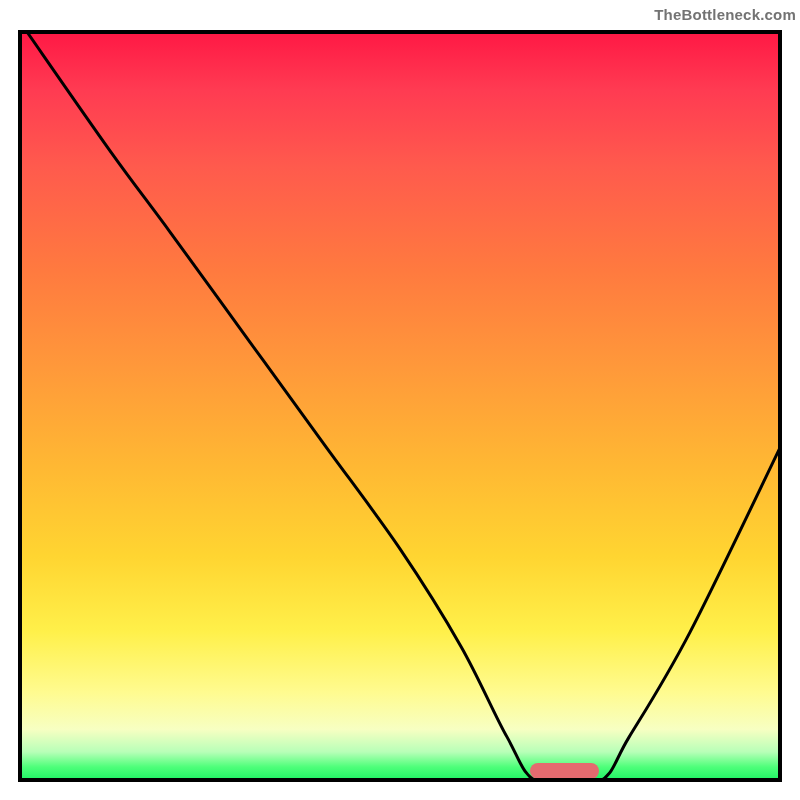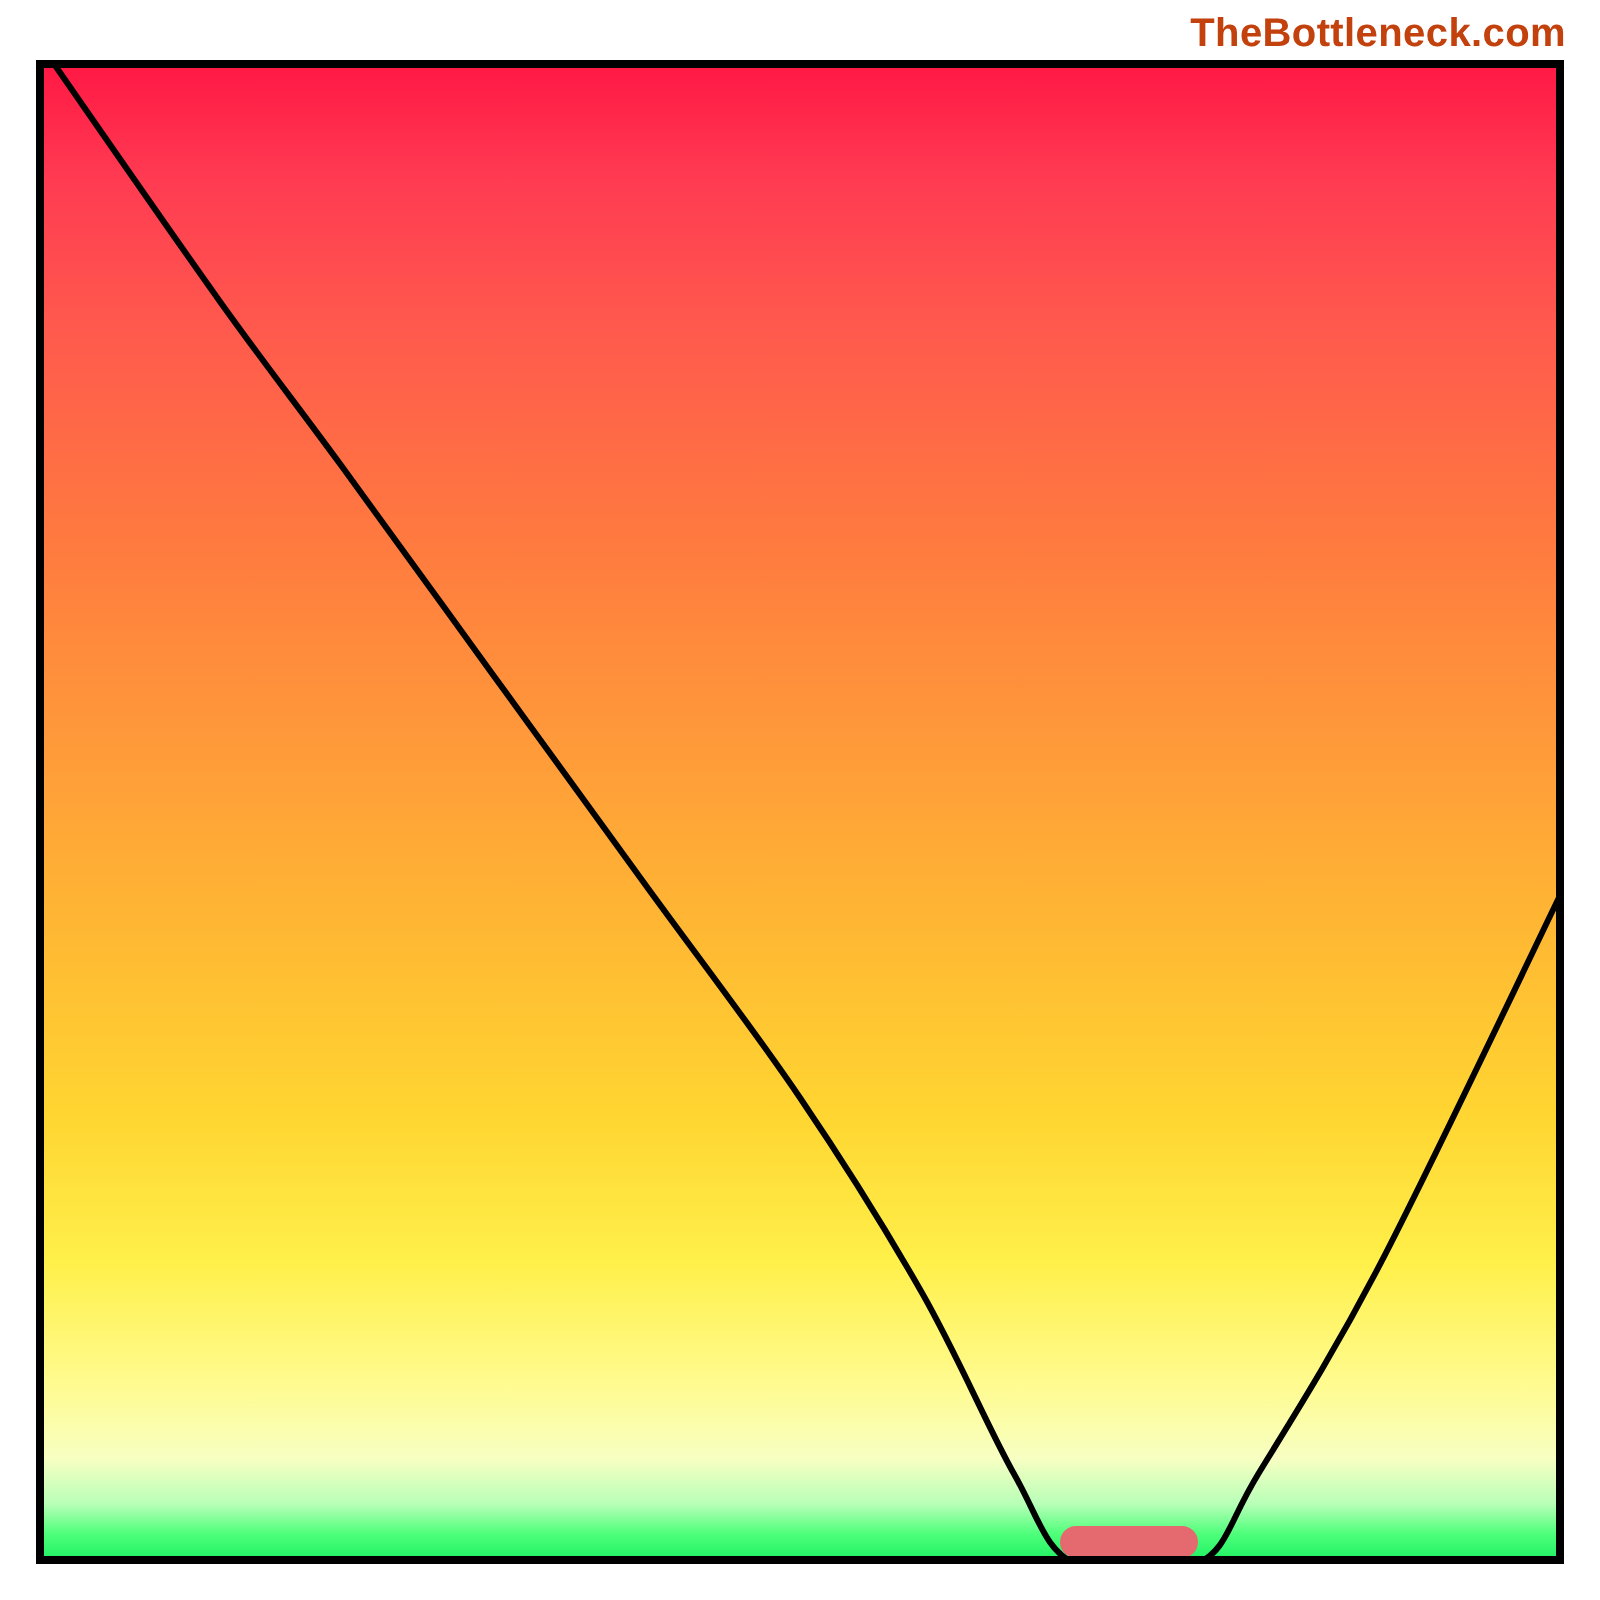--- a/index.html
+++ b/index.html
@@ -12,24 +12,24 @@
     font-family: Arial, Helvetica, sans-serif;
   }
   .container {
     position: relative;
     width: 800px;
     height: 800px;
   }
   .watermark {
     position: absolute;
     top: 6px;
-    right: 17px;
-    font-size: 20px;
+    right: 4px;
+    font-size: 15px;
     font-weight: bold;
-    color: #c2410c;
+    color: #737373;
     z-index: 10;
     letter-spacing: 0.2px;
   }
   .plot-frame {
     position: absolute;
     left: 18px;
     top: 30px;
     width: 764px;
     height: 752px;
     background: #fff;

